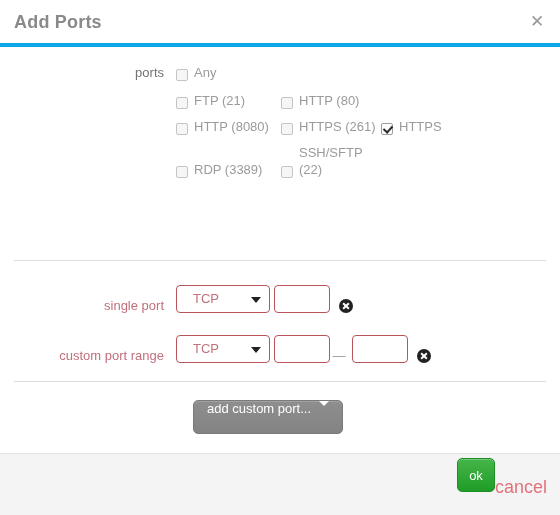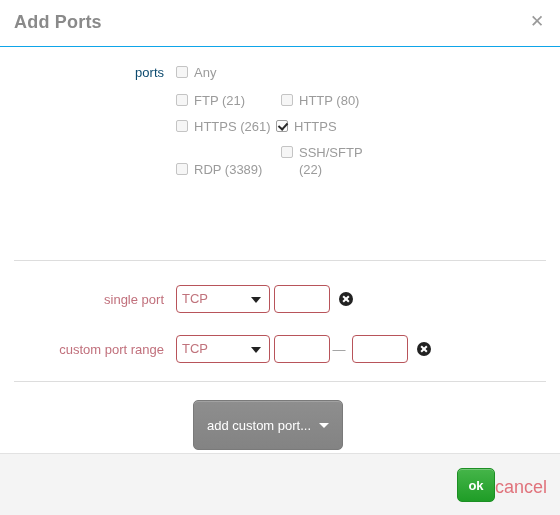--- a/index.html
+++ b/index.html
@@ -25,21 +25,21 @@
     box-sizing: border-box;
     display: flex;
     flex-direction: column;
   }
 
   
   .dlg-header {
     position: relative;
     height: 47px;
     flex: 0 0 47px;
-    border-bottom: 1px solid #0ea5e9;
+    border-bottom: 4px solid #0ea5e9;
     box-sizing: border-box;
   }
   .dlg-title {
     position: absolute;
     left: 14px;
     top: 12px;
     font-size: 18px;
     font-weight: bold;
     color: #8a8a8a;
     letter-spacing: 0.2px;
@@ -75,35 +75,35 @@
   .ports-row {
     display: flex;
     padding-top: 17px;
   }
   .ports-label {
     width: 176px;
     text-align: right;
     padding-right: 12px;
     box-sizing: border-box;
     font-size: 13px;
-    color: #0c4a6e;
+    color: #737373;
     line-height: 18px;
   }
   .ports-grid {
     flex: 1 1 auto;
   }
   .cb-line {
     display: flex;
     margin-bottom: 9px;
     align-items: flex-start;
   }
   .cb-line.first { margin-bottom: 11px; }
   .cb-item {
     display: flex;
-    align-items: flex-start;
+    align-items: flex-end;
     color: #9b9b9b;
     font-size: 13px;
     line-height: 17px;
     cursor: pointer;
     user-select: none;
   }
   .cb-col-1 { width: 105px; }
   .cb-col-2 { width: 100px; }
   .cb-col-3 { width: 100px; }
 
@@ -153,21 +153,21 @@
   }
   #divider-1 { top: 213px; }
   #divider-2 { top: 334px; }
 
   
   .form-row {
     position: absolute;
     left: 0;
     width: 490px;
     display: flex;
-    align-items: center;
+    align-items: flex-end;
   }
   #row-single { top: 238px; }
   #row-range  { top: 288px; }
 
   .form-label {
     width: 176px;
     text-align: right;
     padding-right: 12px;
     box-sizing: border-box;
     font-size: 13px;
@@ -178,21 +178,21 @@
     position: relative;
     width: 94px;
     height: 28px;
     border: 1px solid #b8545a;
     border-radius: 4px;
     box-sizing: border-box;
     background: #ffffff;
     color: #c0737c;
     font-size: 13px;
     line-height: 26px;
-    padding-left: 5px;
+    padding-left: 16px;
     cursor: pointer;
   }
   .sel .caret {
     position: absolute;
     right: 8px;
     top: 11px;
     width: 0; height: 0;
     border-left: 5px solid transparent;
     border-right: 5px solid transparent;
     border-top: 6px solid #222222;
@@ -243,22 +243,22 @@
   .del-btn:after  { transform: rotate(-45deg); }
 
   
   .addbtn-wrap {
     position: absolute;
     top: 353px;
     left: 193px;
   }
   .addbtn {
     display: inline-flex;
-    align-items: center;
-    height: 50px;
+    align-items: flex-start;
+    height: 34px;
     padding: 0 13px;
     border-radius: 5px;
     background: linear-gradient(#8e8e8e, #838383);
     border: 1px solid #7a7a7a;
     box-shadow: inset 0 1px 0 rgba(255,255,255,0.18);
     color: #ffffff;
     font-size: 13px;
     cursor: pointer;
     box-sizing: border-box;
   }
@@ -275,35 +275,34 @@
     flex: 0 0 62px;
     height: 62px;
     background: #f4f4f4;
     border-top: 1px solid #e2e2e2;
     position: relative;
     box-sizing: border-box;
   }
   .ok-btn {
     position: absolute;
     right: 65px;
-    top: 14px;
+    top: 4px;
     width: 38px;
     height: 34px;
     border-radius: 5px;
     background: linear-gradient(#45b549, #1f9d27);
     border: 1px solid #1d8f24;
     color: #ffffff;
     font-size: 13px;
     display: flex;
     align-items: center;
     justify-content: center;
     cursor: pointer;
     box-sizing: border-box;
     box-shadow: inset 0 1px 0 rgba(255,255,255,0.25);
-    font-weight: bold;
   }
   .cancel-link {
     position: absolute;
     right: 13px;
     top: 23px;
     color: #e0737c;
     font-size: 18px;
     cursor: pointer;
   }
 </style>
@@ -336,20 +335,24 @@
               <span class="cbox"></span>
               <span class="cb-text">FTP (21)</span>
             </label>
             <label class="cb-item cb-col-3">
               <span class="cbox"></span>
               <span class="cb-text">HTTP (80)</span>
             </label>
           </div>
 
           <div class="cb-line">
+            <label class="cb-item cb-col-1">
+              <span class="cbox"></span>
+              <span class="cb-text">HTTP (8080)</span>
+            </label>
             <label class="cb-item cb-col-2">
               <span class="cbox"></span>
               <span class="cb-text">HTTPS (261)</span>
             </label>
             <label class="cb-item cb-col-3">
               <span class="cbox checked"></span>
               <span class="cb-text">HTTPS</span>
             </label>
           </div>
 

